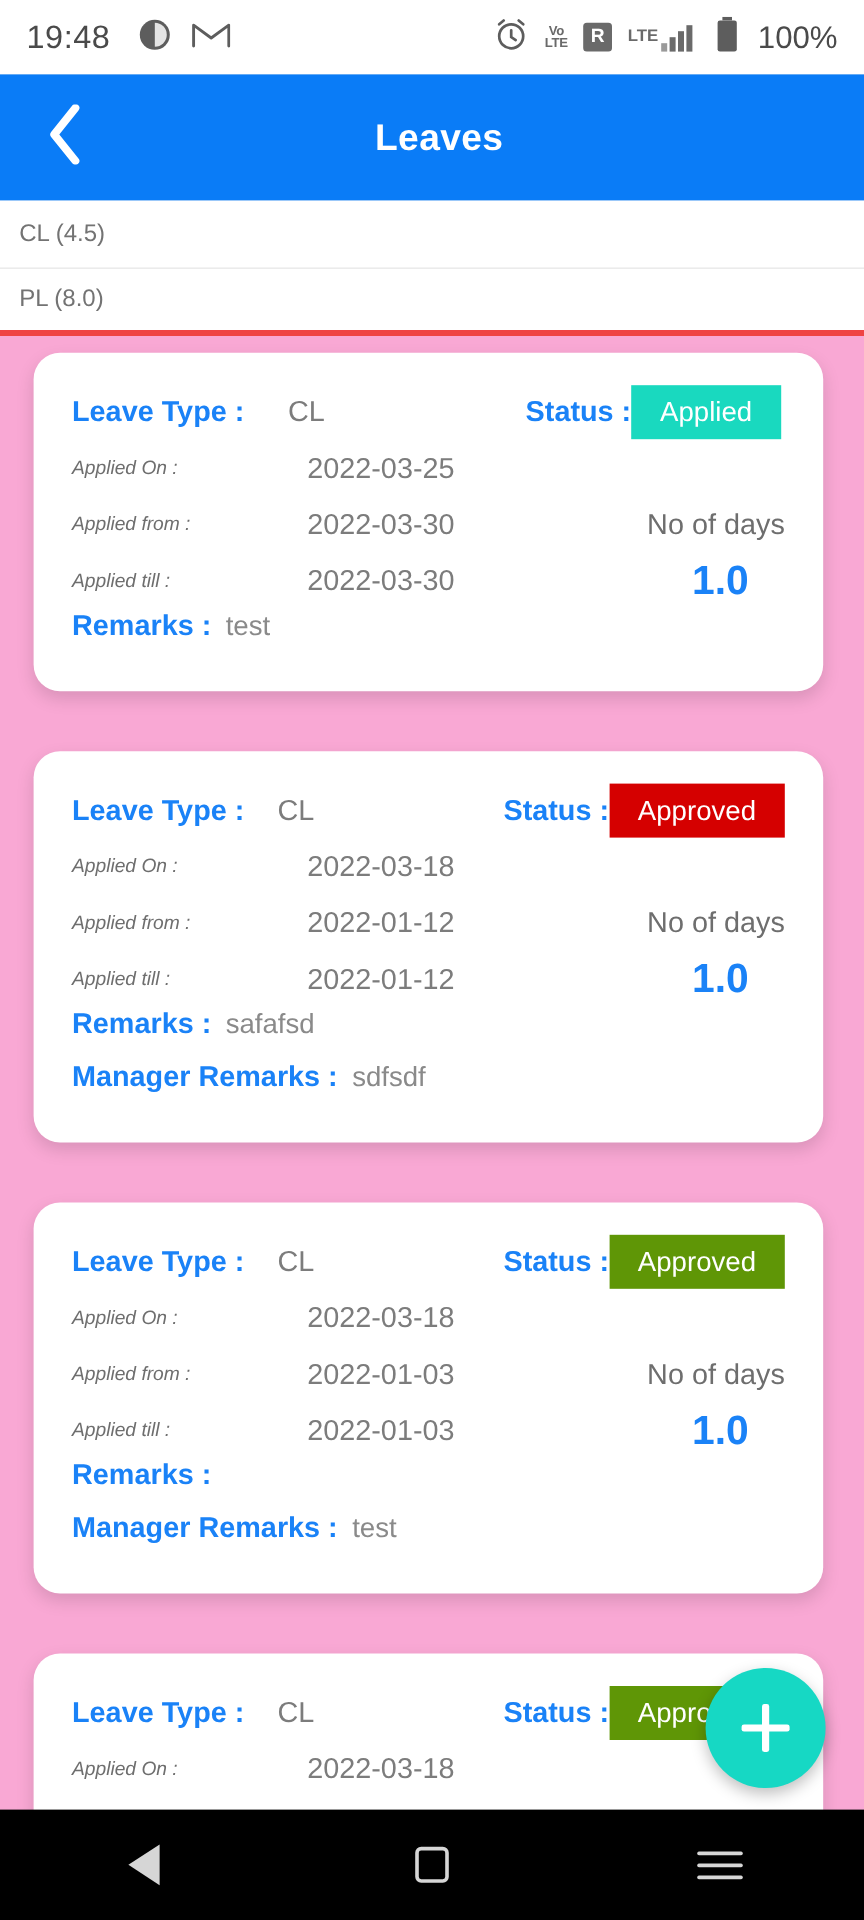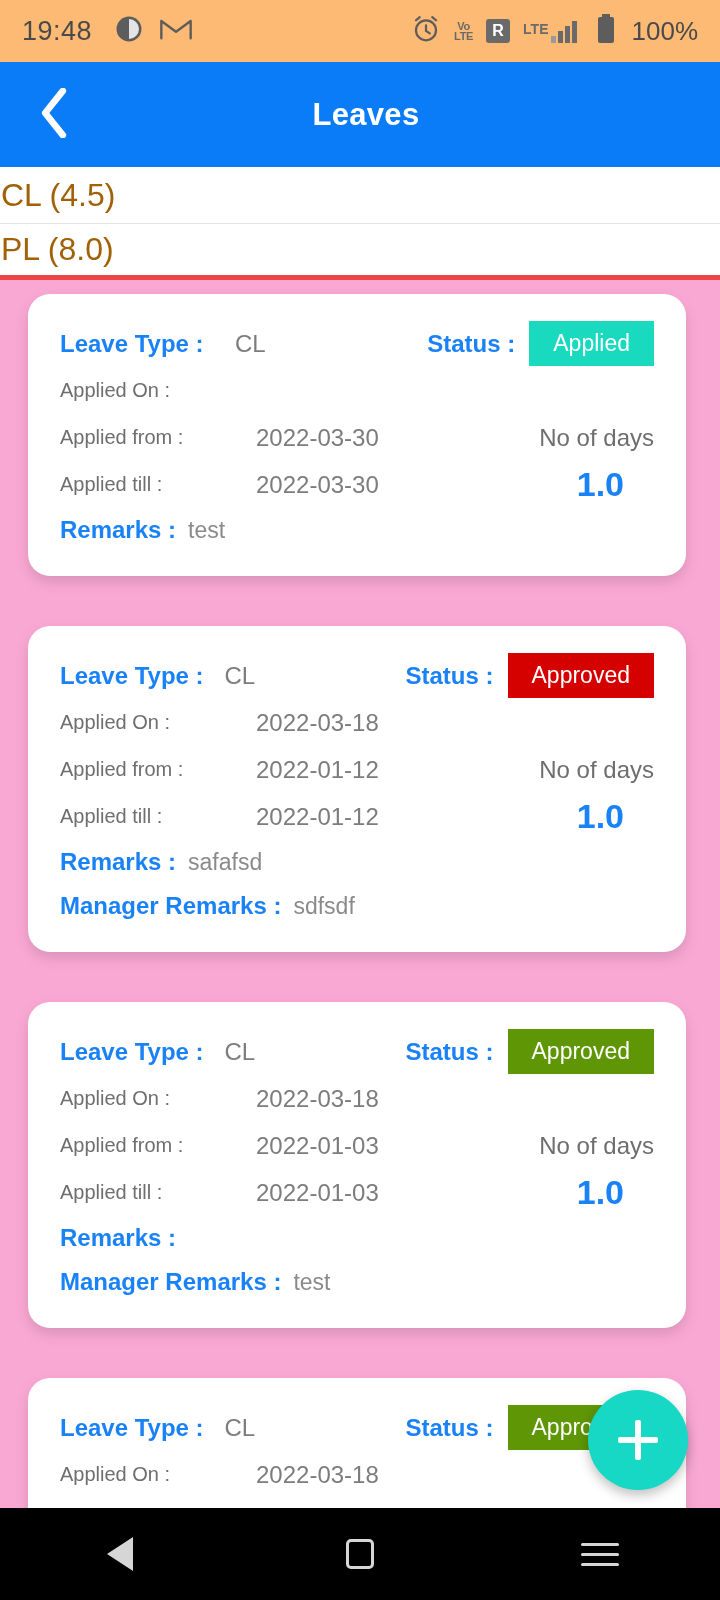--- a/index.html
+++ b/index.html
@@ -6,21 +6,21 @@
   html, body {
     width:720px; height:1600px;
     font-family:"Liberation Sans", sans-serif;
     background:#e9e8e6;
     overflow:hidden;
   }
   .phone { position:relative; width:720px; height:1600px; background:#e9e8e6; }
 
   
   .statusbar{
-    height:62px; background:#fdba74; display:flex; align-items:center;
+    height:62px; background:#ffffff; display:flex; align-items:center;
     padding:0 22px; color:#5d5d5d;
   }
   .sb-time{ font-size:27px; color:#4a4a4a; letter-spacing:.5px; }
   .sb-left-icons{ display:flex; align-items:center; gap:16px; margin-left:22px; }
   .sb-spacer{ flex:1; }
   .sb-right{ display:flex; align-items:center; gap:13px; }
   .sb-batterytxt{ font-size:26px; color:#4a4a4a; margin-left:4px; }
   .ic{ display:block; }
 
   .volte{
@@ -42,22 +42,22 @@
   .back-btn{ width:56px;height:56px;display:flex;align-items:center;justify-content:center;cursor:pointer; }
   .appbar-title{
     position:absolute; left:12px; right:0; text-align:center;
     color:#ffffff; font-size:31px; font-weight:bold; letter-spacing:.3px;
     pointer-events:none;
   }
 
   
   .balance-list{ background:#ffffff; }
   .balance-row{
-    height:57px; display:flex; align-items:center; padding:0 1px;
-    font-size:32px; color:#a16207; border-bottom:1px solid #e2e2e2;
+    height:57px; display:flex; align-items:center; padding:0 16px;
+    font-size:20px; color:#737373; border-bottom:1px solid #e2e2e2;
     background:#ffffff; cursor:pointer;
   }
   .balance-row:last-child{ border-bottom:6px solid #ef4444; }
 
   
   .content{
     position:absolute; top:280px; left:0; right:0; bottom:0;
     background:#f9a8d4; overflow:hidden;
   }
   .card{
@@ -65,42 +65,42 @@
     margin:0 34px 50px 28px;
     background:#ffffff;
     border-radius:22px;
     padding:26px 32px 24px 32px;
     box-shadow:0 6px 14px rgba(0,0,0,.13);
   }
   .card:first-child{ margin-top:14px; }
 
   .row{ display:flex; align-items:center; min-height:47px; }
   .lbl-blue{ color:#1a82f7; font-size:24px; font-weight:bold; white-space:nowrap; }
-  .lbl-gray{ color:#6e6e6e; font-size:20px; white-space:nowrap; }
+  .lbl-gray{ color:#6e6e6e; font-size:16px; white-space:nowrap;font-style:italic; }
   .val-gray{ color:#7c7c7c; font-size:24px; white-space:nowrap; }
 
   .c-type{ width:180px; }
   .c-val{ width:198px; }
   .c-on-lbl{ width:196px; }
   .c-on-val{ width:252px; }
 
-  .status-wrap{ display:flex; align-items:center; gap:14px; }
+  .status-wrap{ display:flex; align-items:center; }
   .badge{
     color:#ffffff; font-size:23px;
     padding:9px 24px; min-width:103px; text-align:center;
     display:inline-block; line-height:1.15;
   }
 
   .days-lbl{ color:#6e6e6e; font-size:24px; margin-left:auto; }
   .days-val{
     color:#1a82f7; font-size:34px; font-weight:bold; margin-left:auto;
     padding-right:30px;
   }
 
-  .remarks-row{ display:flex; align-items:center; gap:12px; min-height:44px; }
+  .remarks-row{ display:flex; align-items:flex-start; gap:12px; min-height:44px; }
   .remark-val{ color:#8a8a8a; font-size:23px; }
 
   
   .fab{
     position:absolute; right:32px; bottom:110px;
     width:100px; height:100px; border-radius:50%;
     background:#16d8c4; display:flex; align-items:center; justify-content:center;
     box-shadow:0 5px 12px rgba(0,0,0,.25); cursor:pointer; z-index:40;
   }
   .fab-plus{ position:relative; width:40px; height:40px; }
@@ -199,20 +199,21 @@
       <div class="row">
         <span class="lbl-blue c-type">Leave Type :</span>
         <span class="val-gray c-val">CL</span>
         <span class="status-wrap">
           <span class="lbl-blue">Status :</span>
           <span class="badge" style="background-color: rgb(25, 217, 191);">Applied</span>
         </span>
       </div>
       <div class="row">
         <span class="lbl-gray c-on-lbl">Applied On :</span>
+        <span class="val-gray c-on-val">2022-03-25</span>
       </div>
       <div class="row">
         <span class="lbl-gray c-on-lbl">Applied from :</span>
         <span class="val-gray c-on-val">2022-03-30</span>
         <span class="days-lbl">No of days</span>
       </div>
       <div class="row">
         <span class="lbl-gray c-on-lbl">Applied till :</span>
         <span class="val-gray c-on-val">2022-03-30</span>
         <span class="days-val">1.0</span>

